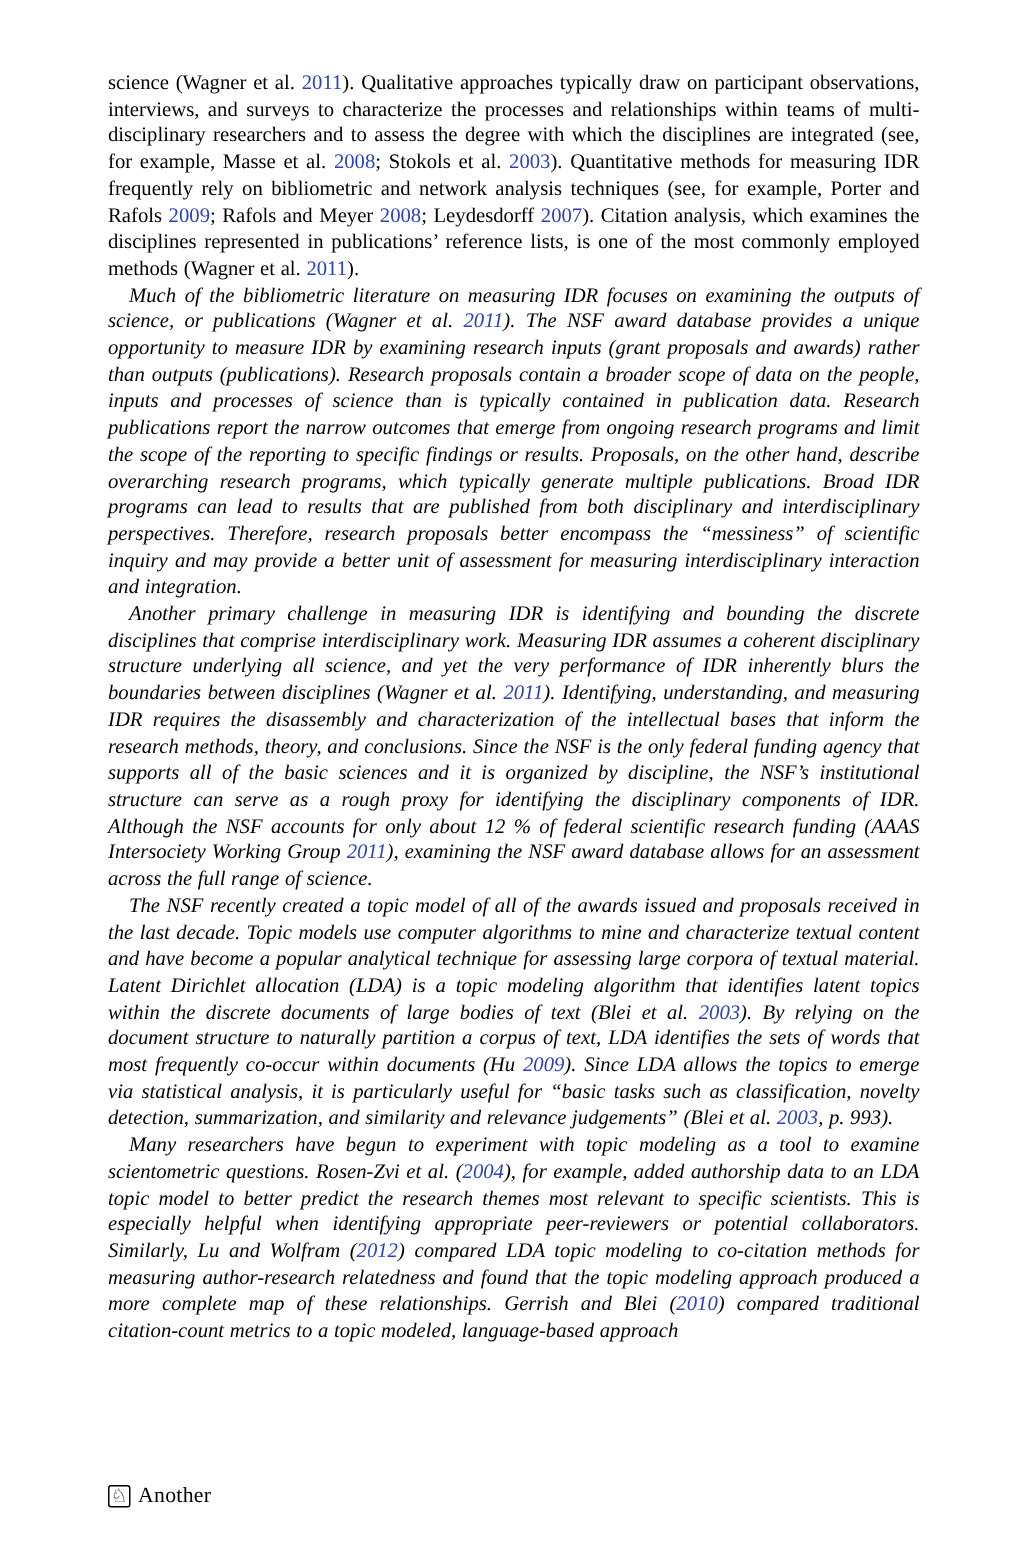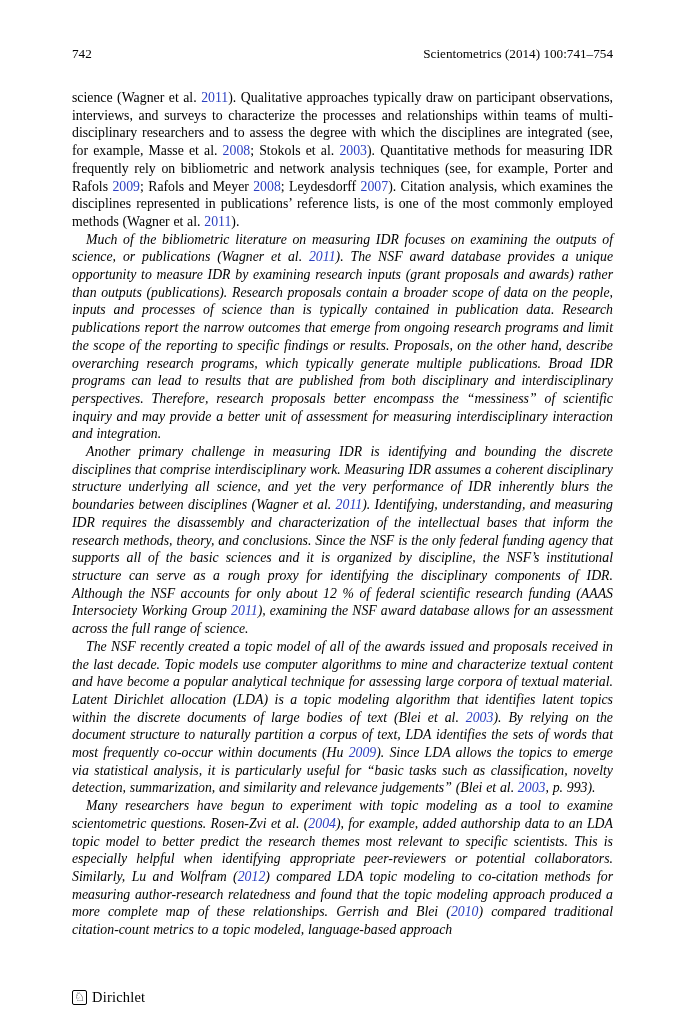--- a/index.html
+++ b/index.html
@@ -67,32 +67,28 @@
   .springer-word{
     font-size:14.5px;
     letter-spacing:0.2px;
   }
 </style>
 </head>
 <body>
 
 <div class="page">
 
-  <header class="page-header">
-    <span>742</span>
-    <span>Scientometrics (2014) 100:741–754</span>
-  </header>
 
   <main class="article-body">
 
   <p class=""><span>science (Wagner et al. </span><span class="cite">2011</span><span>). Qualitative approaches typically draw on participant observations, interviews, and surveys to characterize the processes and relationships within teams of multi-disciplinary researchers and to assess the degree with which the disciplines are integrated (see, for example, Masse et al. </span><span class="cite">2008</span><span>; Stokols et al. </span><span class="cite">2003</span><span>). Quantitative methods for measuring IDR frequently rely on bibliometric and network analysis techniques (see, for example, Porter and Rafols </span><span class="cite">2009</span><span>; Rafols and Meyer </span><span class="cite">2008</span><span>; Leydesdorff </span><span class="cite">2007</span><span>). Citation analysis, which examines the disciplines represented in publications’ reference lists, is one of the most commonly employed methods (Wagner et al. </span><span class="cite">2011</span><span>).</span></p>
       <p class="indent"><span>Much of the bibliometric literature on measuring IDR focuses on examining the outputs of science, or publications (Wagner et al. </span><span class="cite">2011</span><span>). The NSF award database provides a unique opportunity to measure IDR by examining research inputs (grant proposals and awards) rather than outputs (publications). Research proposals contain a broader scope of data on the people, inputs and processes of science than is typically contained in publication data. Research publications report the narrow outcomes that emerge from ongoing research programs and limit the scope of the reporting to specific findings or results. Proposals, on the other hand, describe overarching research programs, which typically generate multiple publications. Broad IDR programs can lead to results that are published from both disciplinary and interdisciplinary perspectives. Therefore, research proposals better encompass the “messiness” of scientific inquiry and may provide a better unit of assessment for measuring interdisciplinary interaction and integration.</span></p>
       <p class="indent"><span>Another primary challenge in measuring IDR is identifying and bounding the discrete disciplines that comprise interdisciplinary work. Measuring IDR assumes a coherent disciplinary structure underlying all science, and yet the very performance of IDR inherently blurs the boundaries between disciplines (Wagner et al. </span><span class="cite">2011</span><span>). Identifying, understanding, and measuring IDR requires the disassembly and characterization of the intellectual bases that inform the research methods, theory, and conclusions. Since the NSF is the only federal funding agency that supports all of the basic sciences and it is organized by discipline, the NSF’s institutional structure can serve as a rough proxy for identifying the disciplinary components of IDR. Although the NSF accounts for only about 12 % of federal scientific research funding (AAAS Intersociety Working Group </span><span class="cite">2011</span><span>), examining the NSF award database allows for an assessment across the full range of science.</span></p>
       <p class="indent"><span>The NSF recently created a topic model of all of the awards issued and proposals received in the last decade. Topic models use computer algorithms to mine and characterize textual content and have become a popular analytical technique for assessing large corpora of textual material. Latent Dirichlet allocation (LDA) is a topic modeling algorithm that identifies latent topics within the discrete documents of large bodies of text (Blei et al. </span><span class="cite">2003</span><span>). By relying on the document structure to naturally partition a corpus of text, LDA identifies the sets of words that most frequently co-occur within documents (Hu </span><span class="cite">2009</span><span>). Since LDA allows the topics to emerge via statistical analysis, it is particularly useful for “basic tasks such as classification, novelty detection, summarization, and similarity and relevance judgements” (Blei et al. </span><span class="cite">2003</span><span>, p. 993).</span></p>
       <p class="indent"><span>Many researchers have begun to experiment with topic modeling as a tool to examine scientometric questions. Rosen-Zvi et al. (</span><span class="cite">2004</span><span>), for example, added authorship data to an LDA topic model to better predict the research themes most relevant to specific scientists. This is especially helpful when identifying appropriate peer-reviewers or potential collaborators. Similarly, Lu and Wolfram (</span><span class="cite">2012</span><span>) compared LDA topic modeling to co-citation methods for measuring author-research relatedness and found that the topic modeling approach produced a more complete map of these relationships. Gerrish and Blei (</span><span class="cite">2010</span><span>) compared traditional citation-count metrics to a topic modeled, language-based approach</span></p>
     </main>
 
   <footer class="page-footer">
     <span class="horse-box">♘</span>
-    <span class="springer-word">Dirichlet</span>
+    <span class="springer-word">Another</span>
   </footer>
 
 </div>
 
 </body></html>

